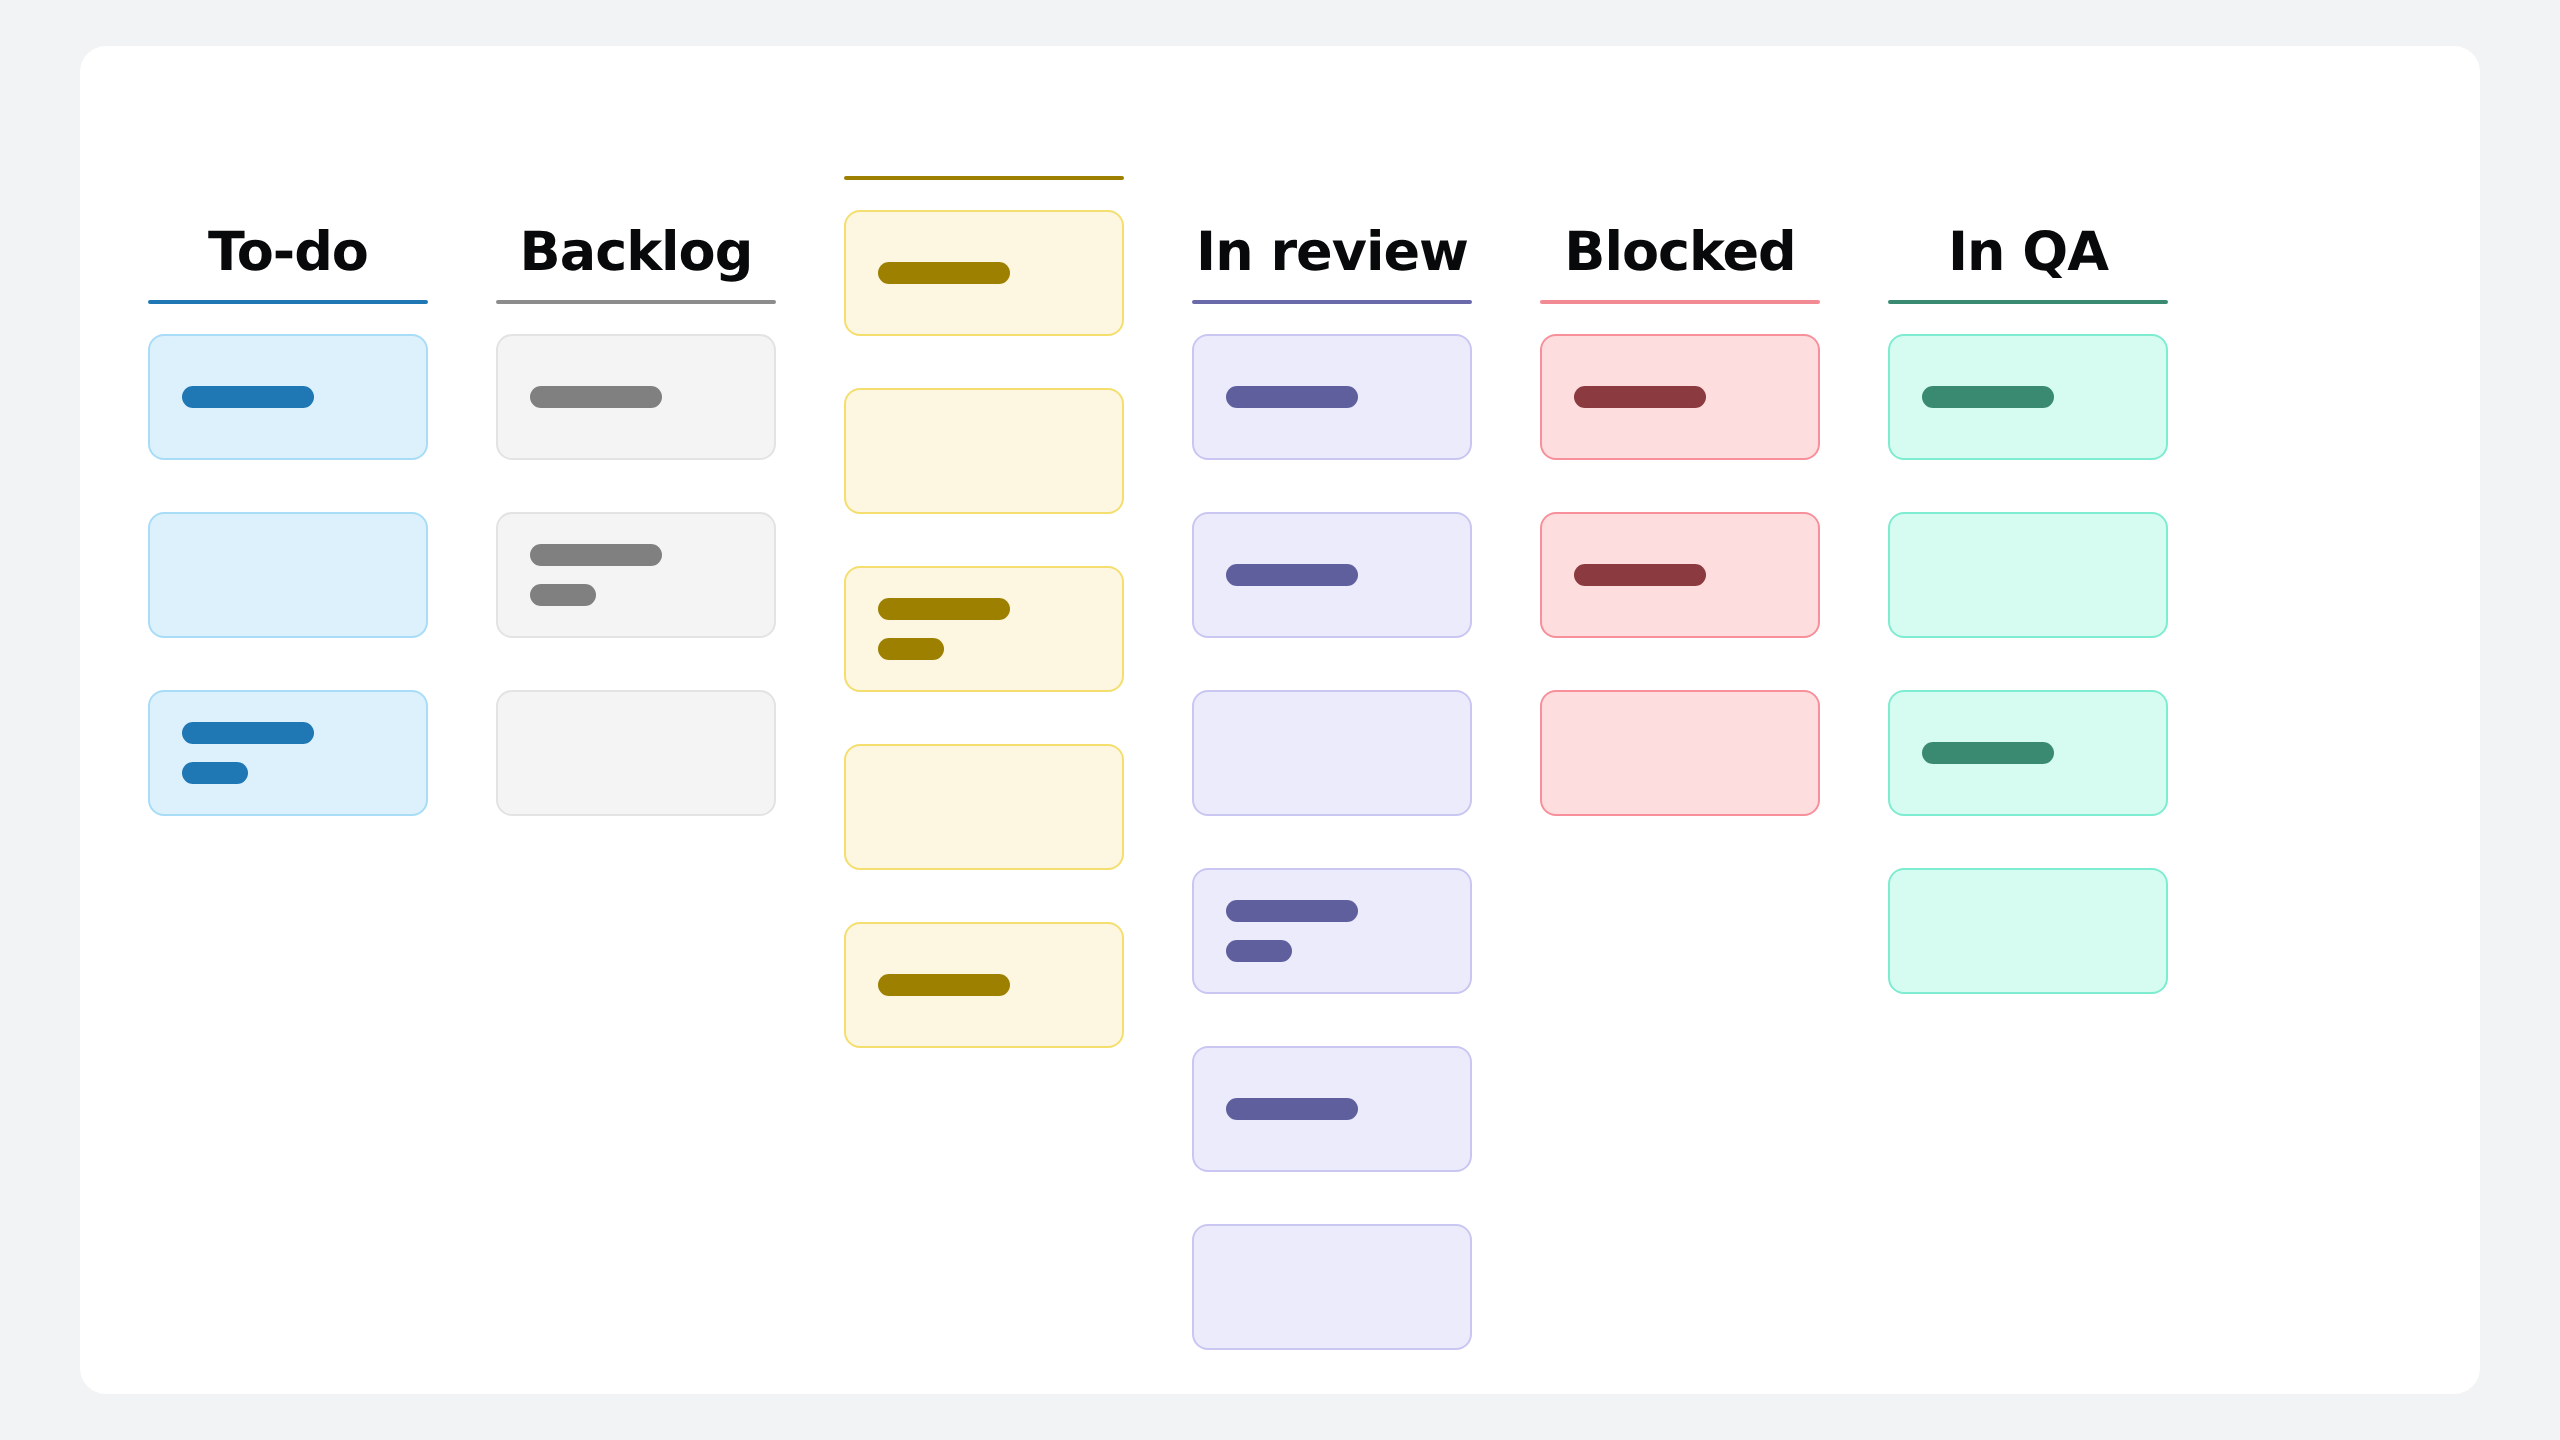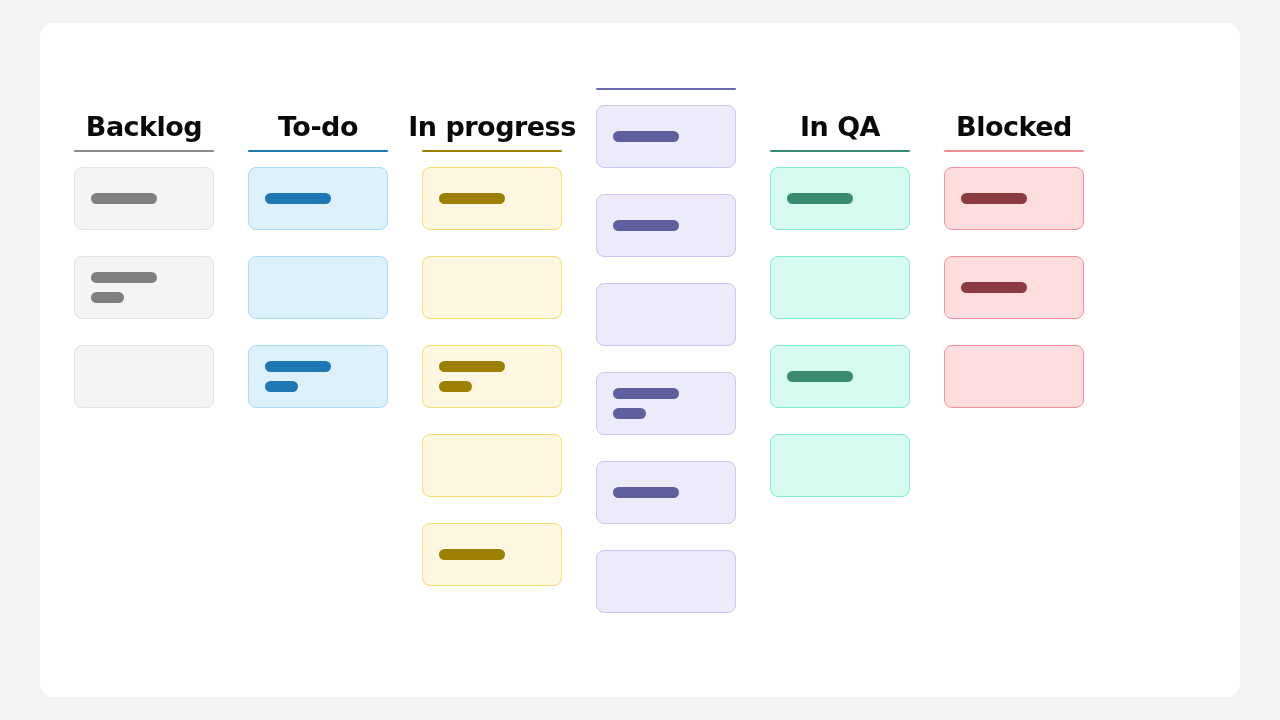--- a/index.html
+++ b/index.html
@@ -83,71 +83,71 @@
   .bar.w-long  { width: 62%; }
   .bar.w-short { width: 31%; }
 </style>
 </head>
 <body style="background: rgb(241, 243, 245);">
 
 <div id="board-panel" style="background: rgb(255, 255, 255);">
   <div id="columns">
       <div class="column">
         <div class="column-header">
-          <span class="column-title">Backlog</span>
-        </div>
-        <div class="column-rule" style="background: rgb(140, 140, 140);"></div>
-        <div class="cards">
-          <div class="card" style="background: rgb(244, 244, 244); border-color: rgb(227, 227, 227);">
-            <div class="bar w-long" style="background: rgb(128, 128, 128);"></div>
-          </div>
-          <div class="card" style="background: rgb(244, 244, 244); border-color: rgb(227, 227, 227);">
-            <div class="bar w-long" style="background: rgb(128, 128, 128);"></div>
-            <div class="bar w-short" style="background: rgb(128, 128, 128);"></div>
-          </div>
-          <div class="card empty" style="background: rgb(244, 244, 244); border-color: rgb(227, 227, 227);"></div>
-        </div>
-      </div>
-      <div class="column">
-        <div class="column-header">
           <span class="column-title">To-do</span>
         </div>
         <div class="column-rule" style="background: rgb(31, 119, 180);"></div>
         <div class="cards">
           <div class="card" style="background: rgb(221, 241, 253); border-color: rgb(168, 220, 247);">
             <div class="bar w-long" style="background: rgb(31, 119, 180);"></div>
           </div>
           <div class="card empty" style="background: rgb(221, 241, 253); border-color: rgb(168, 220, 247);"></div>
           <div class="card" style="background: rgb(221, 241, 253); border-color: rgb(168, 220, 247);">
             <div class="bar w-long" style="background: rgb(31, 119, 180);"></div>
             <div class="bar w-short" style="background: rgb(31, 119, 180);"></div>
           </div>
         </div>
       </div>
       <div class="column">
         <div class="column-header">
-          <span class="column-title">In progress</span>
+          <span class="column-title">Backlog</span>
         </div>
+        <div class="column-rule" style="background: rgb(140, 140, 140);"></div>
+        <div class="cards">
+          <div class="card" style="background: rgb(244, 244, 244); border-color: rgb(227, 227, 227);">
+            <div class="bar w-long" style="background: rgb(128, 128, 128);"></div>
+          </div>
+          <div class="card" style="background: rgb(244, 244, 244); border-color: rgb(227, 227, 227);">
+            <div class="bar w-long" style="background: rgb(128, 128, 128);"></div>
+            <div class="bar w-short" style="background: rgb(128, 128, 128);"></div>
+          </div>
+          <div class="card empty" style="background: rgb(244, 244, 244); border-color: rgb(227, 227, 227);"></div>
+        </div>
+      </div>
+      <div class="column">
         <div class="column-rule" style="background: rgb(157, 128, 0);"></div>
         <div class="cards">
           <div class="card" style="background: rgb(253, 246, 224); border-color: rgb(244, 222, 110);">
             <div class="bar w-long" style="background: rgb(157, 128, 0);"></div>
           </div>
           <div class="card empty" style="background: rgb(253, 246, 224); border-color: rgb(244, 222, 110);"></div>
           <div class="card" style="background: rgb(253, 246, 224); border-color: rgb(244, 222, 110);">
             <div class="bar w-long" style="background: rgb(157, 128, 0);"></div>
             <div class="bar w-short" style="background: rgb(157, 128, 0);"></div>
           </div>
           <div class="card empty" style="background: rgb(253, 246, 224); border-color: rgb(244, 222, 110);"></div>
           <div class="card" style="background: rgb(253, 246, 224); border-color: rgb(244, 222, 110);">
             <div class="bar w-long" style="background: rgb(157, 128, 0);"></div>
           </div>
         </div>
       </div>
       <div class="column">
+        <div class="column-header">
+          <span class="column-title">In review</span>
+        </div>
         <div class="column-rule" style="background: rgb(106, 106, 171);"></div>
         <div class="cards">
           <div class="card" style="background: rgb(236, 235, 251); border-color: rgb(201, 199, 242);">
             <div class="bar w-long" style="background: rgb(95, 95, 158);"></div>
           </div>
           <div class="card" style="background: rgb(236, 235, 251); border-color: rgb(201, 199, 242);">
             <div class="bar w-long" style="background: rgb(95, 95, 158);"></div>
           </div>
           <div class="card empty" style="background: rgb(236, 235, 251); border-color: rgb(201, 199, 242);"></div>
           <div class="card" style="background: rgb(236, 235, 251); border-color: rgb(201, 199, 242);">
@@ -155,43 +155,43 @@
             <div class="bar w-short" style="background: rgb(95, 95, 158);"></div>
           </div>
           <div class="card" style="background: rgb(236, 235, 251); border-color: rgb(201, 199, 242);">
             <div class="bar w-long" style="background: rgb(95, 95, 158);"></div>
           </div>
           <div class="card empty" style="background: rgb(236, 235, 251); border-color: rgb(201, 199, 242);"></div>
         </div>
       </div>
       <div class="column">
         <div class="column-header">
+          <span class="column-title">Blocked</span>
+        </div>
+        <div class="column-rule" style="background: rgb(242, 138, 147);"></div>
+        <div class="cards">
+          <div class="card" style="background: rgb(253, 221, 222); border-color: rgb(247, 144, 154);">
+            <div class="bar w-long" style="background: rgb(139, 58, 63);"></div>
+          </div>
+          <div class="card" style="background: rgb(253, 221, 222); border-color: rgb(247, 144, 154);">
+            <div class="bar w-long" style="background: rgb(139, 58, 63);"></div>
+          </div>
+          <div class="card empty" style="background: rgb(253, 221, 222); border-color: rgb(247, 144, 154);"></div>
+        </div>
+      </div>
+      <div class="column">
+        <div class="column-header">
           <span class="column-title">In QA</span>
         </div>
         <div class="column-rule" style="background: rgb(58, 138, 113);"></div>
         <div class="cards">
           <div class="card" style="background: rgb(214, 251, 240); border-color: rgb(126, 236, 208);">
             <div class="bar w-long" style="background: rgb(58, 138, 113);"></div>
           </div>
           <div class="card empty" style="background: rgb(214, 251, 240); border-color: rgb(126, 236, 208);"></div>
           <div class="card" style="background: rgb(214, 251, 240); border-color: rgb(126, 236, 208);">
             <div class="bar w-long" style="background: rgb(58, 138, 113);"></div>
           </div>
           <div class="card empty" style="background: rgb(214, 251, 240); border-color: rgb(126, 236, 208);"></div>
         </div>
       </div>
-      <div class="column">
-        <div class="column-header">
-          <span class="column-title">Blocked</span>
-        </div>
-        <div class="column-rule" style="background: rgb(242, 138, 147);"></div>
-        <div class="cards">
-          <div class="card" style="background: rgb(253, 221, 222); border-color: rgb(247, 144, 154);">
-            <div class="bar w-long" style="background: rgb(139, 58, 63);"></div>
-          </div>
-          <div class="card" style="background: rgb(253, 221, 222); border-color: rgb(247, 144, 154);">
-            <div class="bar w-long" style="background: rgb(139, 58, 63);"></div>
-          </div>
-          <div class="card empty" style="background: rgb(253, 221, 222); border-color: rgb(247, 144, 154);"></div>
-        </div>
-      </div>
     </div>
 </div>
 
 </body></html>

